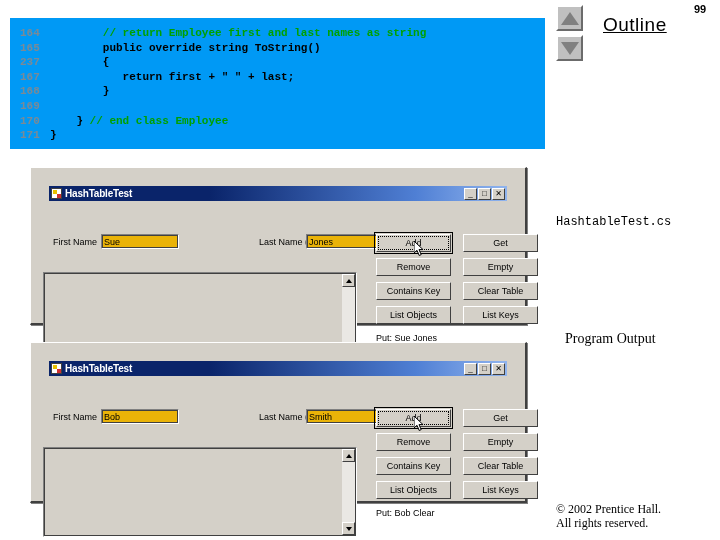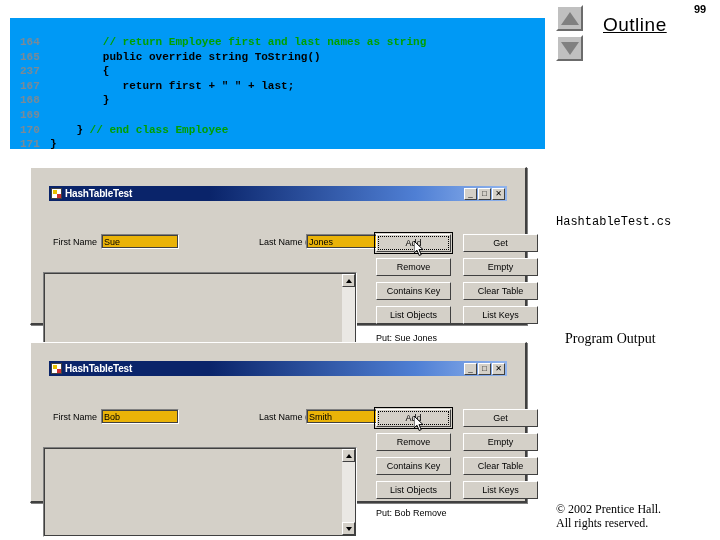--- a/index.html
+++ b/index.html
@@ -9,21 +9,21 @@
     background:#ffffff; overflow:hidden;
     font-family:"Liberation Sans", sans-serif;
   }
 
   
   .code-block{
     position:absolute; left:10px; top:18px; width:535px; height:131px;
     background:#0099f5;
     font-family:"Liberation Mono","DejaVu Sans Mono",monospace;
     font-size:11px; font-weight:bold; line-height:14.6px;
-    padding-top:17px;
+    padding-top:8px;
   }
   .code-line{ white-space:pre; height:14.6px; }
   .ln{ color:#7a8a96; display:inline-block; width:40px; padding-left:10px; }
   .cmt{ color:#00a000; }
   .src{ color:#000000; }
 
   
   .nav-btn{
     position:absolute; width:27px; height:26px;
     background:#c0c0c0;
@@ -237,21 +237,21 @@
           </div>
         </div>
         <div class="btn default" style="left: 345px; top: 15px;">Add</div>
         <div class="btn" style="left: 345px; top: 39px;">Remove</div>
         <div class="btn" style="left: 345px; top: 63px;">Contains Key</div>
         <div class="btn" style="left: 345px; top: 87px;">List Objects</div>
         <div class="btn" style="left: 432px; top: 15px;">Get</div>
         <div class="btn" style="left: 432px; top: 39px;">Empty</div>
         <div class="btn" style="left: 432px; top: 63px;">Clear Table</div>
         <div class="btn" style="left: 432px; top: 87px;">List Keys</div>
-        <div class="status-text" style="left: 345px; top: 114px;">Put: Bob Remove</div>
+        <div class="status-text" style="left: 345px; top: 114px;">Put: Bob Clear</div>
         <div class="cursor" style="left: 383px; top: 22px;"><svg width="11" height="16" viewBox="0 0 11 16">
             <polygon points="0,0 0,12 3,9.3 5.2,14.5 7.2,13.6 5,8.6 9,8.6" fill="#ffffff" stroke="#000000" stroke-width="1"></polygon>
           </svg></div>
       </div>
     </div>
   </div>
 
 <div class="annot-mono" style="left:556px; top:215px;">HashtableTest.cs</div>
 <div class="annot-serif" style="left:565px; top:331px;">Program Output</div>
 

